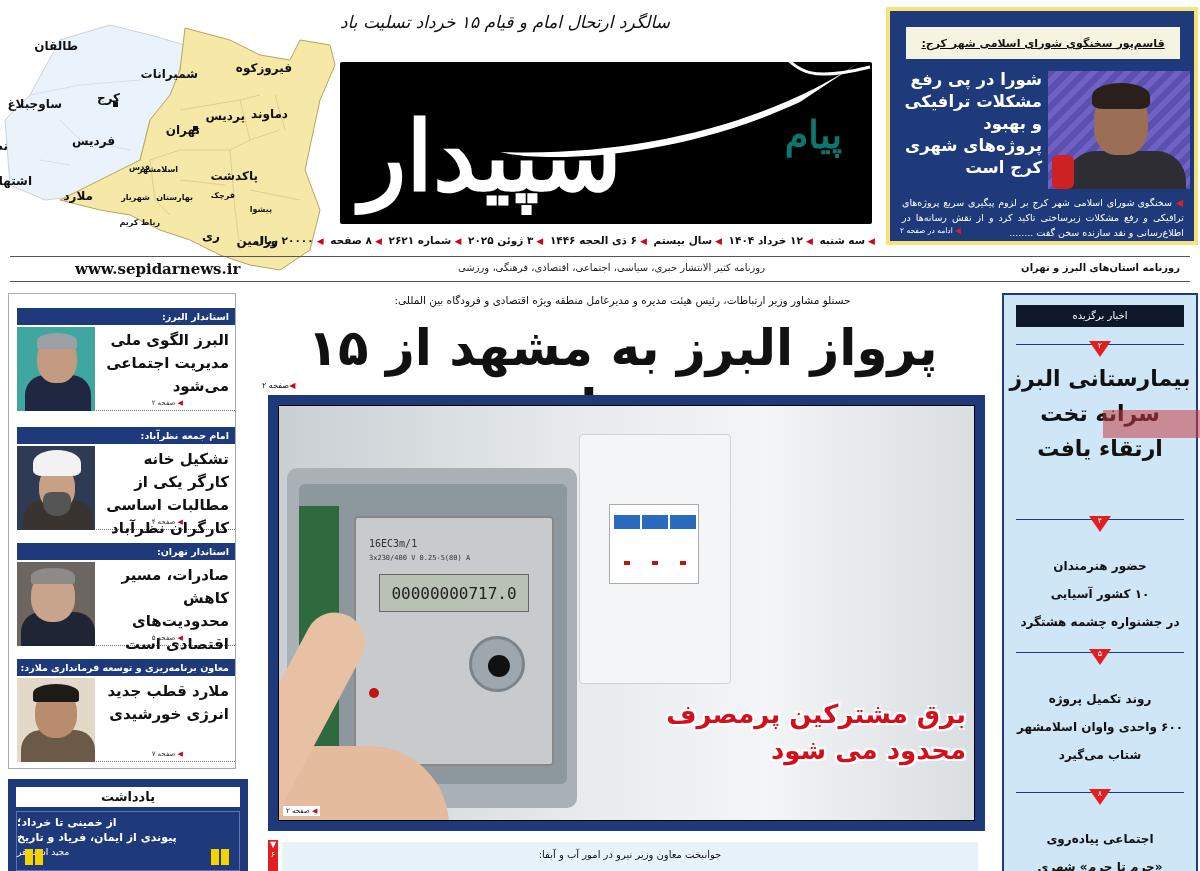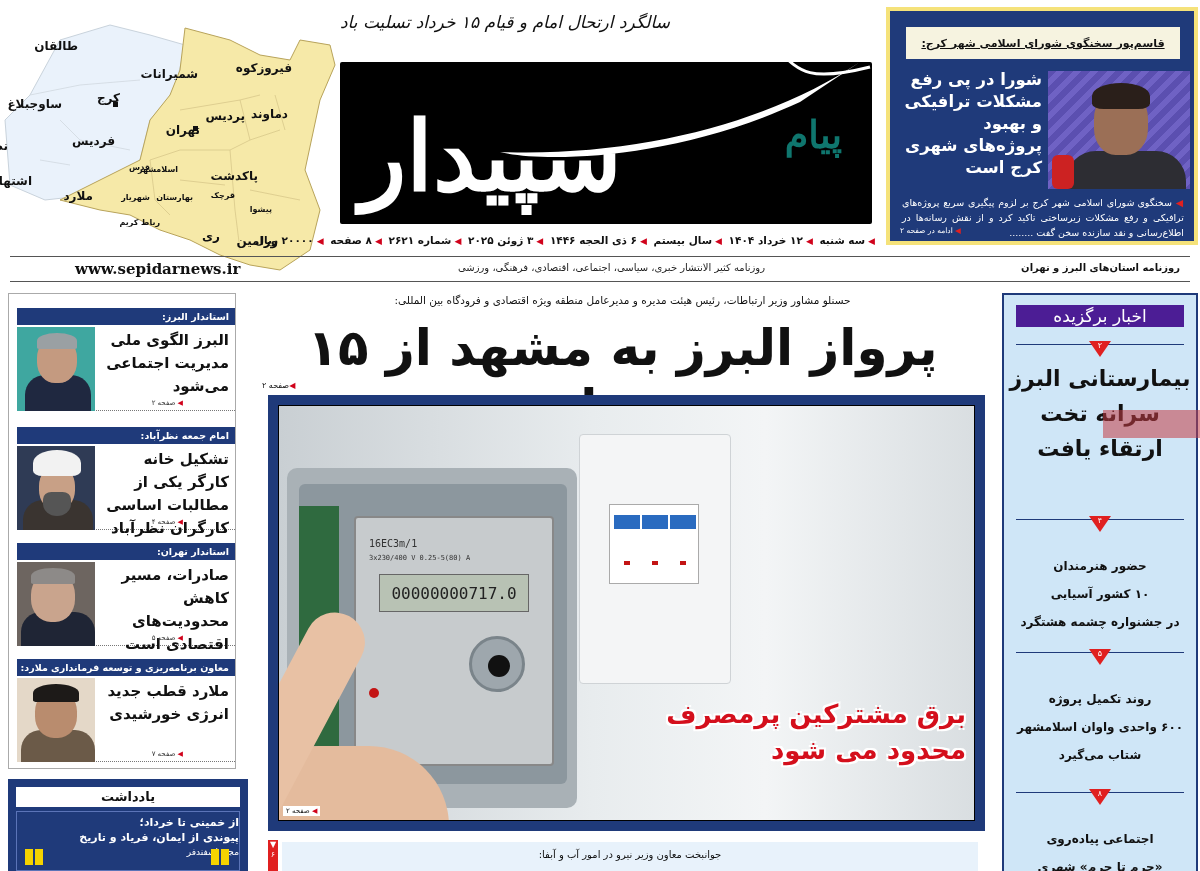--- a/index.html
+++ b/index.html
@@ -60,21 +60,21 @@
   .news-card .page { position: absolute; right: 52px; bottom: 3px; font-size: 7px; color: #333; }
   .news-card .page .tri { color: #d0021b; }
 
   .pic .bg { position: absolute; inset: 0; }
   .pic .face { position: absolute; border-radius: 45%; }
   .pic .torso { position: absolute; border-radius: 20px 20px 0 0; }
 
   
   #editorial { left: 8px; top: 779px; width: 240px; height: 92px; background: #1f3a7a; padding: 8px; }
   #editorial .label { height: 20px; background: #fff; color: #111; font-weight: bold; font-size: 13px; text-align: center; line-height: 20px; }
-  #editorial .inner { margin-top: 4px; border: 1px solid #5b74b8; height: 60px; position: relative; color: #fff; text-align: right; }
+  #editorial .inner { margin-top: 4px; border: 1px solid #5b74b8; height: 60px; position: relative; color: #fff; text-align: left; }
   #editorial .t1 { font-size: 11px; font-weight: bold; margin-top: 4px; }
   #editorial .t2 { font-size: 11px; font-weight: bold; margin-top: 2px; }
   #editorial .author { font-size: 9px; margin-top: 3px; }
   #editorial .q { position: absolute; top: 37px; width: 20px; height: 16px; }
   #editorial .q i { display: inline-block; width: 8px; height: 16px; background: #f5d300; margin-right: 2px; }
   #editorial .q.l { left: 8px; } #editorial .q.r { right: 8px; }
 
   
   #subhead { left: 260px; top: 294px; width: 725px; text-align: center; font-size: 10.5px; color: #111; }
   #mainhead { left: 260px; top: 318px; width: 725px; text-align: center; font-size: 50px; font-weight: bold; line-height: 60px;
@@ -107,22 +107,22 @@
     font-size: 26px; line-height: 36px; text-shadow: 2px 2px 0 #fff, -2px -2px 0 #fff, 2px -2px 0 #fff, -2px 2px 0 #fff; }
   #photo .photo-page { position: absolute; left: 4px; bottom: 4px; background: #fff; font-size: 7px; padding: 1px 3px; }
   #photo .photo-page .tri { color: #d0021b; }
 
   #bottom-kicker { left: 282px; top: 842px; width: 696px; height: 29px; background: #e8f2fb; font-size: 10px;
     text-align: center; line-height: 26px; }
   #bottom-tab { left: 268px; top: 840px; width: 10px; height: 31px; background: #e02020; color: #fff; font-size: 8px; text-align: center; line-height: 10px; }
 
   
   #rightcol { left: 1002px; top: 293px; width: 196px; height: 578px; background: #cfe6f7; border: 2px solid #1f3a7a; border-bottom: none; }
-  #rightcol .title { position: absolute; left: 12px; top: 10px; width: 168px; height: 22px; background: #4c1d95; color: #fff;
-    font-size: 17px; text-align: center; line-height: 22px; }
+  #rightcol .title { position: absolute; left: 12px; top: 10px; width: 168px; height: 22px; background: #0f172a; color: #fff;
+    font-size: 10px; text-align: center; line-height: 22px; }
   .pick { position: absolute; left: 0; width: 192px; text-align: center; }
   .pick .divider { position: relative; height: 14px; margin: 0 12px; }
   .pick .divider::before { content: ""; position: absolute; left: 0; right: 0; top: 3px; border-top: 1px solid #1f3a7a; }
   .pick .num { position: absolute; left: 50%; top: 0; transform: translateX(-50%); width: 22px; height: 16px;
     background: #e02020; clip-path: polygon(0 0, 100% 0, 50% 100%); color: #fff; font-size: 8px; line-height: 9px; text-align: center; }
   .pick .hl { font-weight: bold; color: #111; }
   .pick.big .hl { font-size: 22px; line-height: 35px; margin-top: 6px; }
   .pick.mid .hl { font-size: 12px; line-height: 28px; margin-top: 22px; }
   #red-tab { left: 1103px; top: 410px; width: 97px; height: 28px; background: rgba(196,60,70,0.55); }
 </style>

